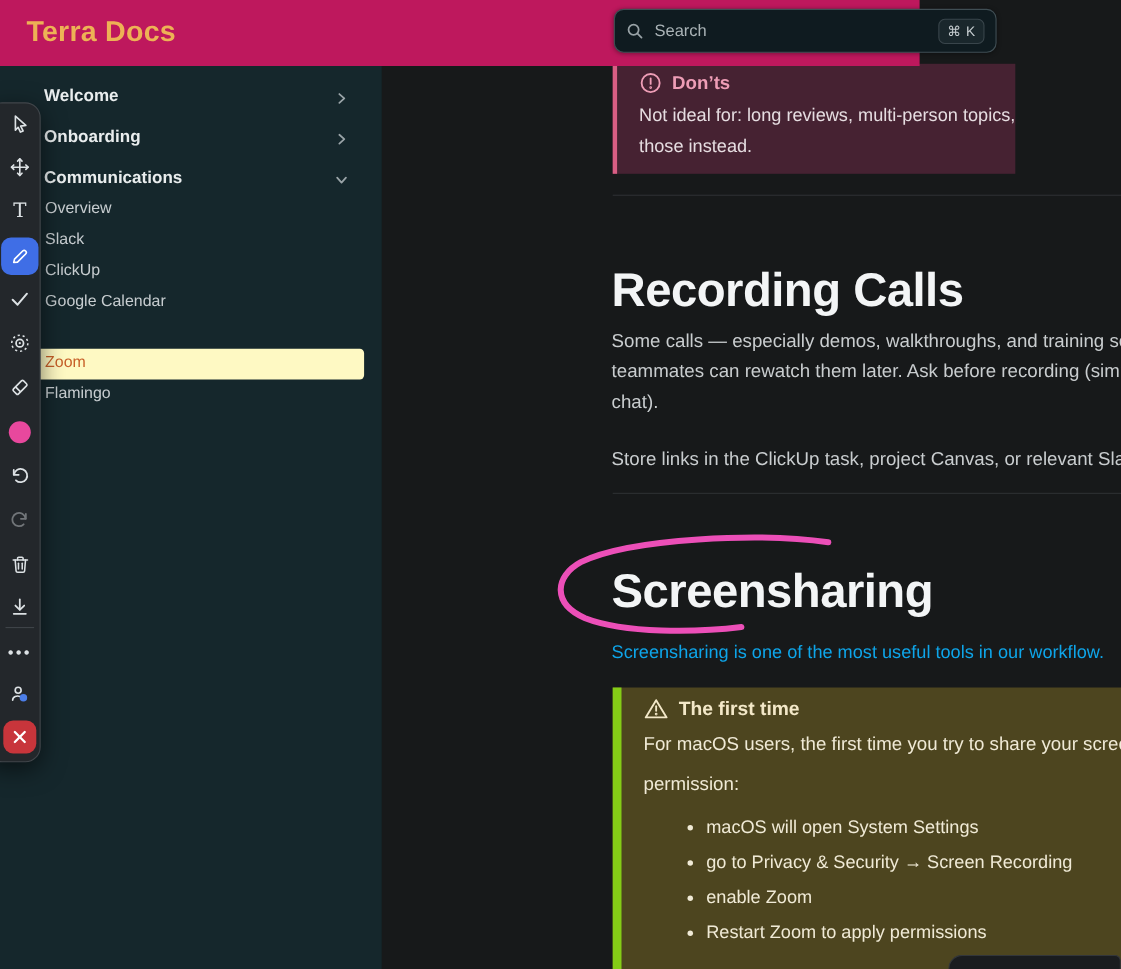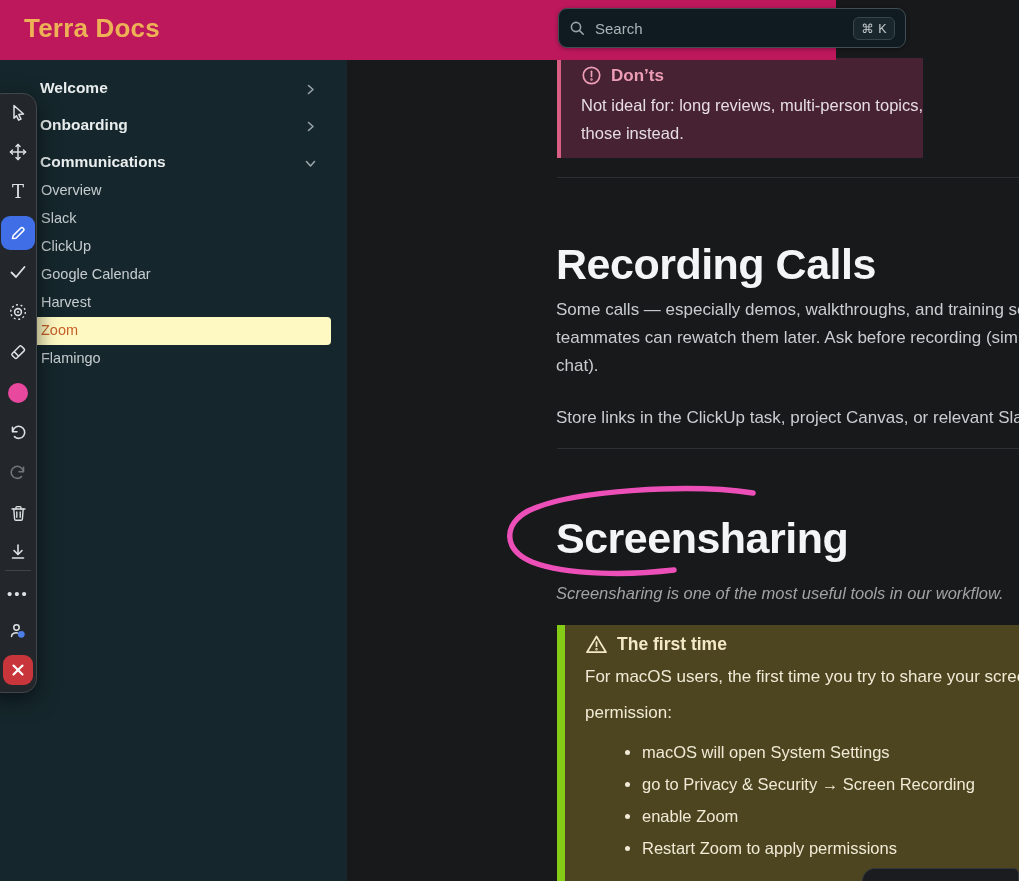--- a/index.html
+++ b/index.html
@@ -66,21 +66,21 @@
   .bullet-dot { width:5px; height:5px; border-radius:50%; background:#f0ead6; margin-left:40px; margin-right:12px; flex:0 0 auto; }
   .bullet-text { white-space:nowrap; font-size:16.5px; color:#f0ead6; }
   .hrule { position:absolute; left:557px; width:463px; height:1px; background:#2d3032; }
   .hr1 { top:177px; } .hr2 { top:448px; }
   .h1 { position:absolute; left:556px; font-size:43px; font-weight:700; color:#f3f5f6; letter-spacing:-.5px; white-space:nowrap; }
   .h1-recording { top:240px; }
   .h1-screensharing { top:514px; }
   .para { position:absolute; left:556px; font-size:17px; color:#c9cdcf; line-height:28px; }
   .para div { white-space:nowrap; }
   .p1 { top:296px; } .p2 { top:404px; }
-  .subtext { position:absolute; left:556px; top:584px; font-size:16.5px; color:#a3a3a3; white-space:nowrap;font-style:italic; }
+  .subtext { position:absolute; left:556px; top:584px; font-size:16.5px; color:#0ea5e9; white-space:nowrap; }
   .annotation-circle { position:absolute; left:498px; top:483px; width:262px; height:100px; z-index:30; pointer-events:none; }
   .corner-panel {
     position:absolute; left:862px; top:868px; width:157px; height:13px;
     background:#1a1c1f; border:1px solid #33363a; border-bottom:none; border-radius:14px 6px 0 0; z-index:35;
   }
   svg { display:block; }
 </style>
 </head>
 <body>
 
@@ -197,23 +197,20 @@
     </div>
     <div class="nav-sub" style="top:145px">
       <span class="lbl">Slack</span>
     </div>
     <div class="nav-sub" style="top:173px">
       <span class="lbl">ClickUp</span>
     </div>
     <div class="nav-sub" style="top:201px">
       <span class="lbl">Google Calendar</span>
     </div>
-    <div class="nav-sub" style="top:229px">
-      <span class="lbl">Harvest</span>
-    </div>
     <div class="nav-sub active" style="top:257px">
       <span class="lbl">Zoom</span>
     </div>
     <div class="nav-sub" style="top:285px">
       <span class="lbl">Flamingo</span>
     </div>
   </div>
 
   <div class="topbar">
     <div class="logo">Terra Docs</div>

